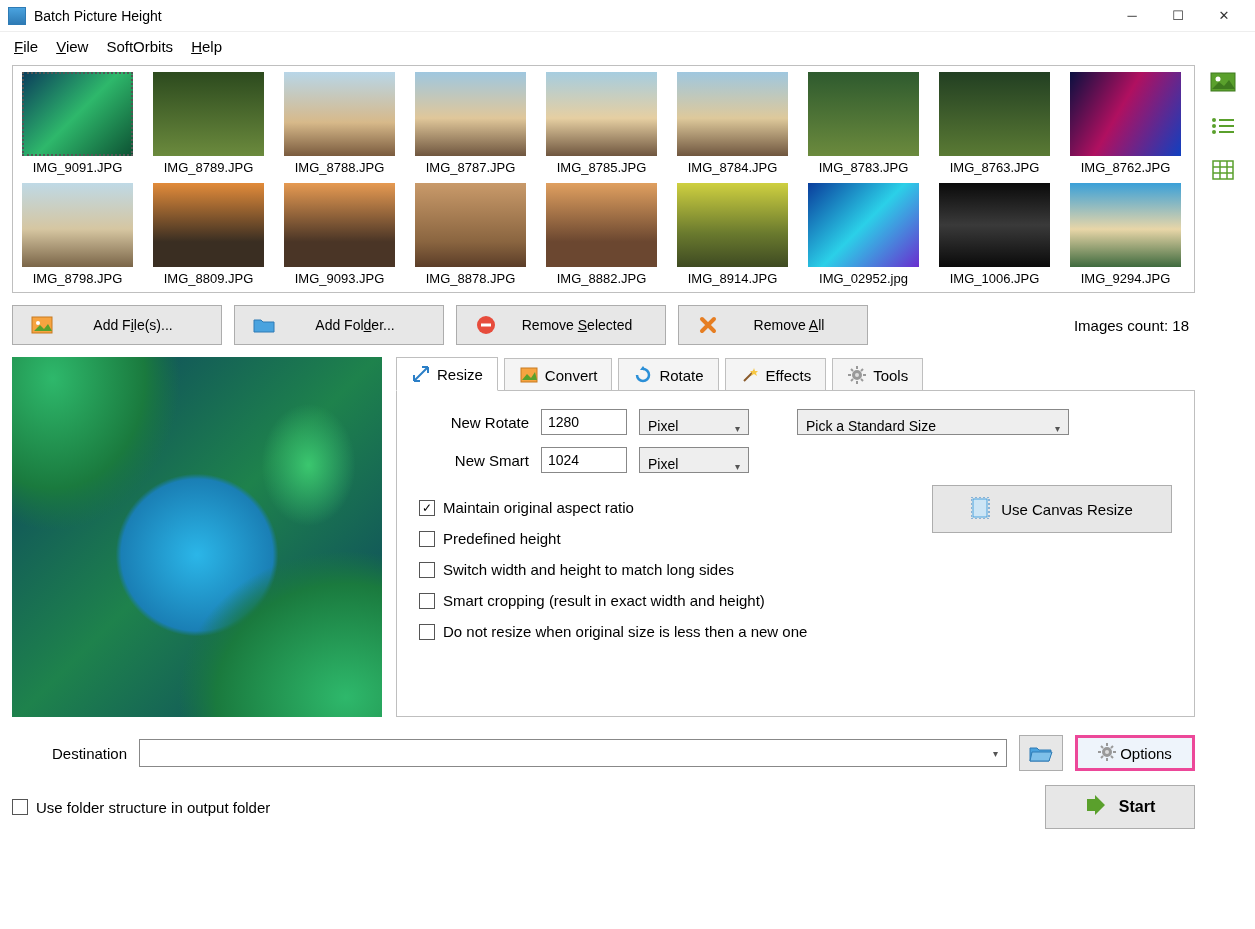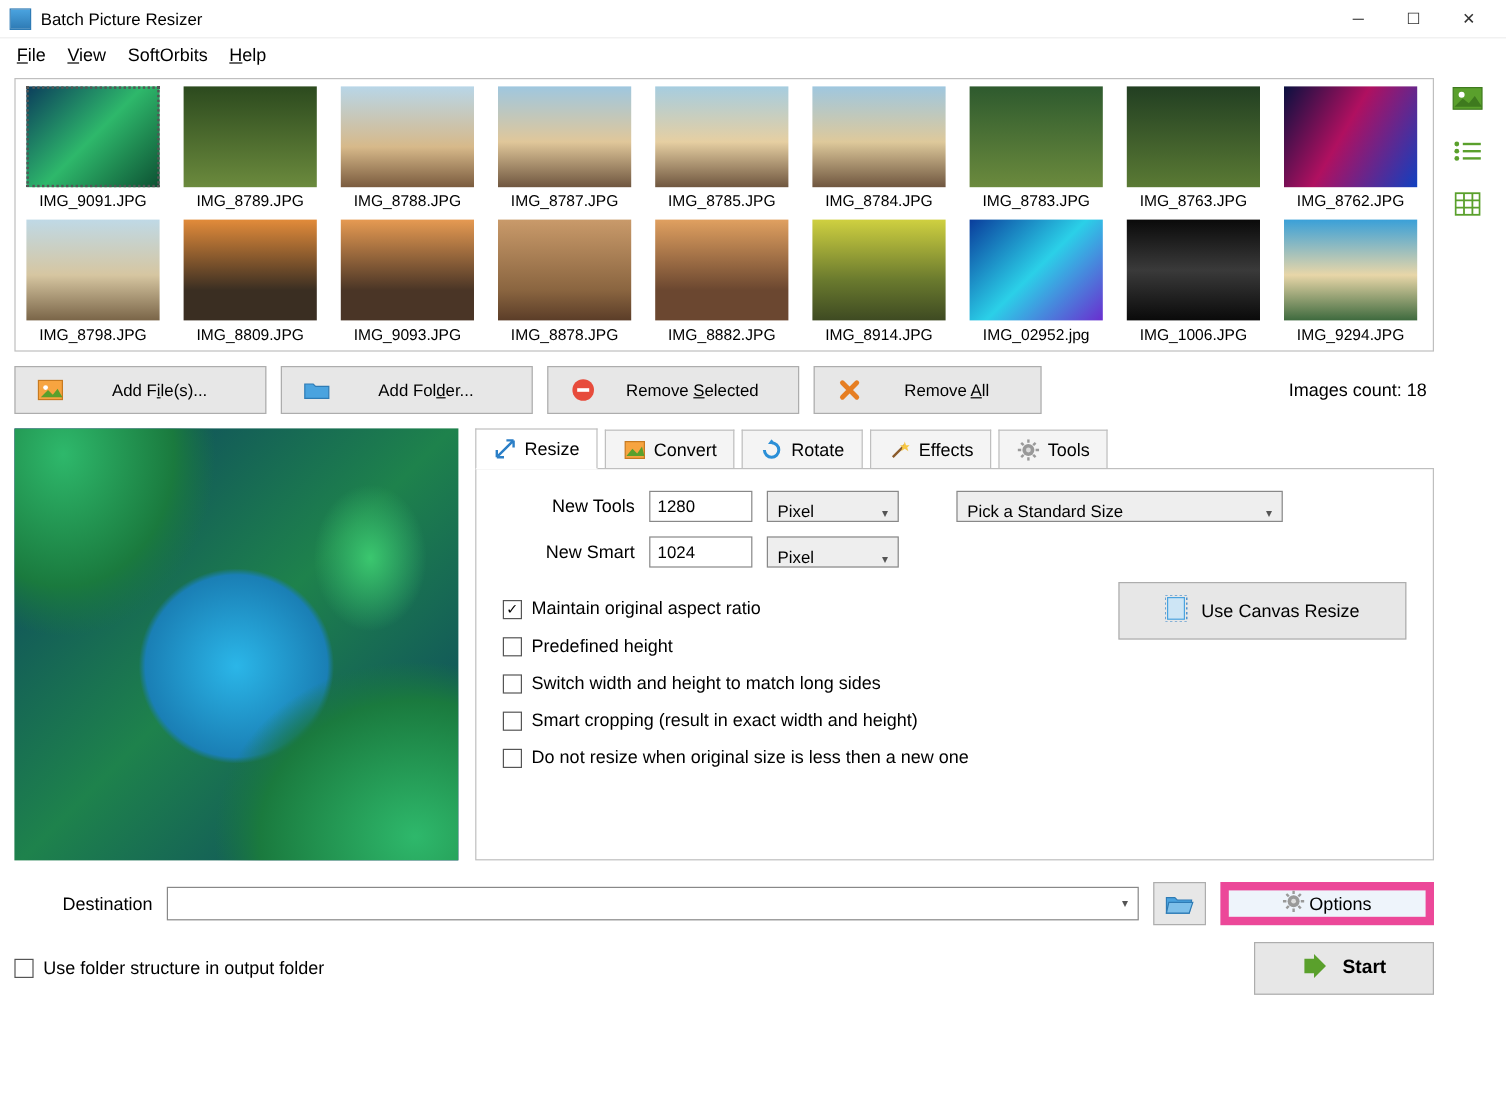--- a/index.html
+++ b/index.html
@@ -41,30 +41,30 @@
 .combo .chev { font-size:10px; color:#555;}
 .std-size { margin-left:48px; width:272px; justify-content:space-between;}
 .cb-row { display:flex; align-items:center; gap:8px; margin-top:14px; font-size:15px;}
 .cb { width:16px; height:16px; border:1px solid #555; display:flex; align-items:center; justify-content:center; font-size:12px;}
 .canvas-btn { margin-left:auto; border:1px solid #adadad; background:#e7e7e7; height:48px; width:240px; display:flex; align-items:center; justify-content:center; gap:10px; font-size:15px;}
 .dest-row { display:flex; align-items:center; gap:12px; margin-top:18px;}
 .dest-row label { font-size:15px; margin-left:40px;}
 .dest-input { flex:1; height:28px; border:1px solid #888; background:#fff; display:flex; align-items:center; justify-content:flex-end; padding-right:8px;}
 .dest-input .chev { font-size:10px; color:#555;}
 .folder-btn { width:44px; height:36px; border:1px solid #adadad; background:#e7e7e7; display:flex; align-items:center; justify-content:center;}
-.opt-btn { width:178px; height:36px; border:7px solid #ec4899; background:#eef4fb; display:flex; align-items:center; justify-content:center; gap:4px; font-size:15px;}
+.opt-btn { width:120px; height:36px; border:3px solid #ec4899; background:#eef4fb; display:flex; align-items:center; justify-content:center; gap:4px; font-size:15px;}
 .bottom-row { display:flex; align-items:center; margin-top:14px;}
 .start-btn { margin-left:auto; width:150px; height:44px; border:1px solid #adadad; background:#e7e7e7; display:flex; align-items:center; justify-content:center; gap:12px; font-size:16px; font-weight:600;}
 </style>
 </head>
 <body>
 
 <div class="titlebar">
   <div class="app-icon"></div>
-  <div class="title">Batch Picture Resizer</div>
+  <div class="title">Batch Picture Height</div>
   <div class="win-controls">
     <div class="win-btn">─</div>
     <div class="win-btn">☐</div>
     <div class="win-btn">✕</div>
   </div>
 </div>
 
 <div class="menubar">
   <span><u>F</u>ile</span>
   <span><u>V</u>iew</span>
@@ -250,21 +250,21 @@
                   <circle cx="9" cy="9" r="2" fill="#ddd"></circle>
                 </svg>
               </span>
             <span>Tools</span>
           </div>
         </div>
         <div class="tab-body">
           <div style="display:flex; align-items:flex-start;">
             <div>
               <div class="dim-row">
-                <label>New Tools</label>
+                <label>New Rotate</label>
                 <input type="text" value="1280" style="">
                 <div class="combo" style="width:110px;justify-content:space-between;">
                   <span>Pixel</span>
                     <span class="chev">▾</span>
                 </div>
               </div>
               <div class="dim-row">
                 <label>New Smart</label>
                 <input type="text" value="1024" style="">
                 <div class="combo" style="width:110px;justify-content:space-between;">

